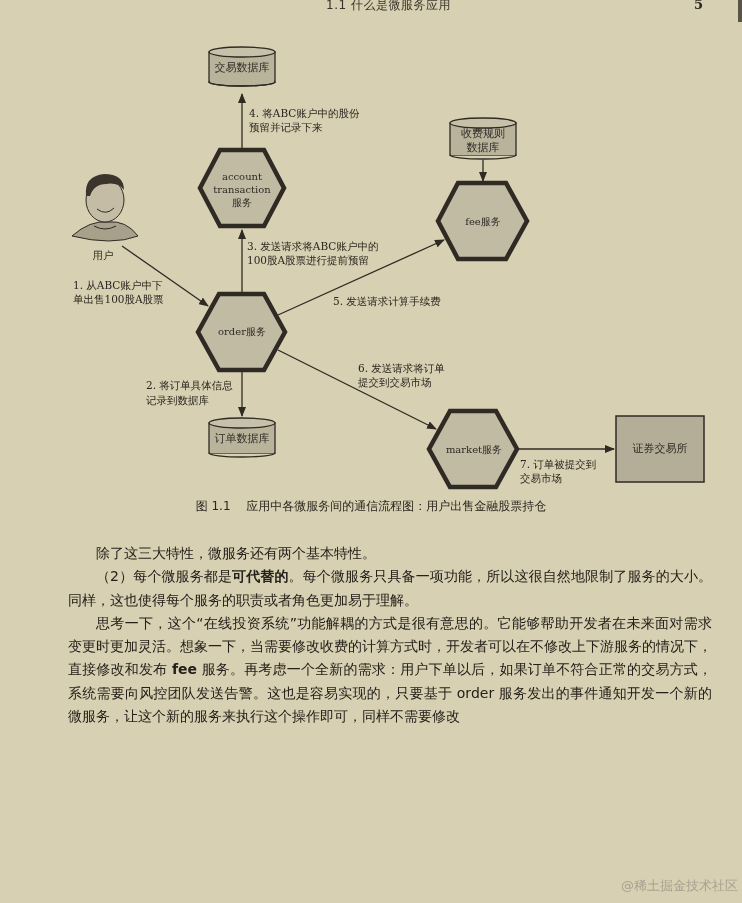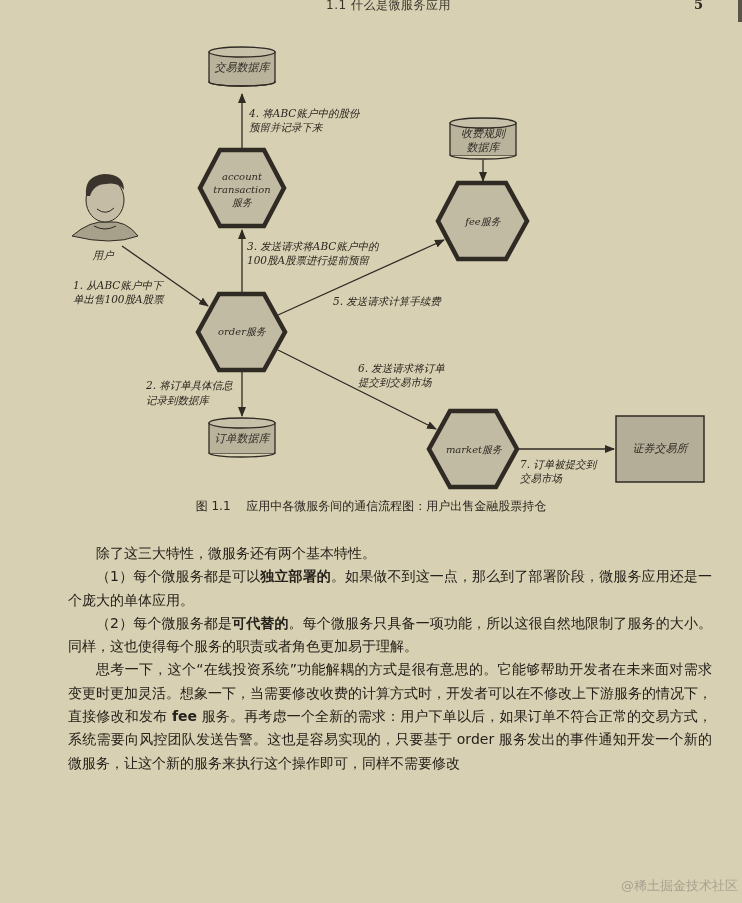--- a/index.html
+++ b/index.html
@@ -15,21 +15,21 @@
   }
   .header-title {
     position: absolute; left: 326px; top: -3px; font-size: 12px; color: #3a342c;
     font-family: "DejaVu Sans", sans-serif; letter-spacing: 0.5px;
   }
   .header-page {
     position: absolute; left: 694px; top: -3px; font-size: 13px; font-weight: bold; color: #2b2620;
   }
   .edge-mark { position: absolute; right: 0; top: 0; width: 4px; height: 22px; background: #5a5448; }
 
-  .diagram { position: absolute; left: 0; top: 0; width: 742px; height: 500px; font-style: italic; }
+  .diagram { position: absolute; left: 0; top: 0; width: 742px; height: 500px; }
   .diagram svg { position: absolute; left: 0; top: 0; }
 
   .lbl {
     position: absolute; font-size: 10.5px; line-height: 14px; color: #2b2620;
     white-space: nowrap;
   }
   .node-text {
     position: absolute; font-size: 10px; line-height: 13px; color: #2e2a24; text-align: center;
     white-space: nowrap;
   }
@@ -155,18 +155,17 @@
   <div class="lbl" style="left:520px; top:471px;">交易市场</div>
 </div>
 
 <div class="caption">
   <span style="margin-left:0;">图 1.1</span>
   <span style="margin-left:12px;">应用中各微服务间的通信流程图：用户出售金融股票持仓</span>
 </div>
 
 <div class="body-text">
   <p class="para">除了这三大特性，微服务还有两个基本特性。</p>
-  <p class="para"><span>（1）每个微服务都是可以</span><b>独立部署的</b><span>。如果做不到这一点，那么到了部署阶段，微服务应用还是一个庞大的单体应用。</span></p>
   <p class="para"><span>（2）每个微服务都是</span><b>可代替的</b><span>。每个微服务只具备一项功能，所以这很自然地限制了服务的大小。同样，这也使得每个服务的职责或者角色更加易于理解。</span></p>
   <p class="para"><span>思考一下，这个“在线投资系统”功能解耦的方式是很有意思的。它能够帮助开发者在未来面对需求变更时更加灵活。想象一下，当需要修改收费的计算方式时，开发者可以在不修改上下游服务的情况下，直接修改和发布 </span><b>fee</b><span> 服务。再考虑一个全新的需求：用户下单以后，如果订单不符合正常的交易方式，系统需要向风控团队发送告警。这也是容易实现的，只要基于 order 服务发出的事件通知开发一个新的微服务，让这个新的服务来执行这个操作即可，同样不需要修改</span></p>
 </div>
 
 <div class="watermark">@稀土掘金技术社区</div>
 
 </body></html>

